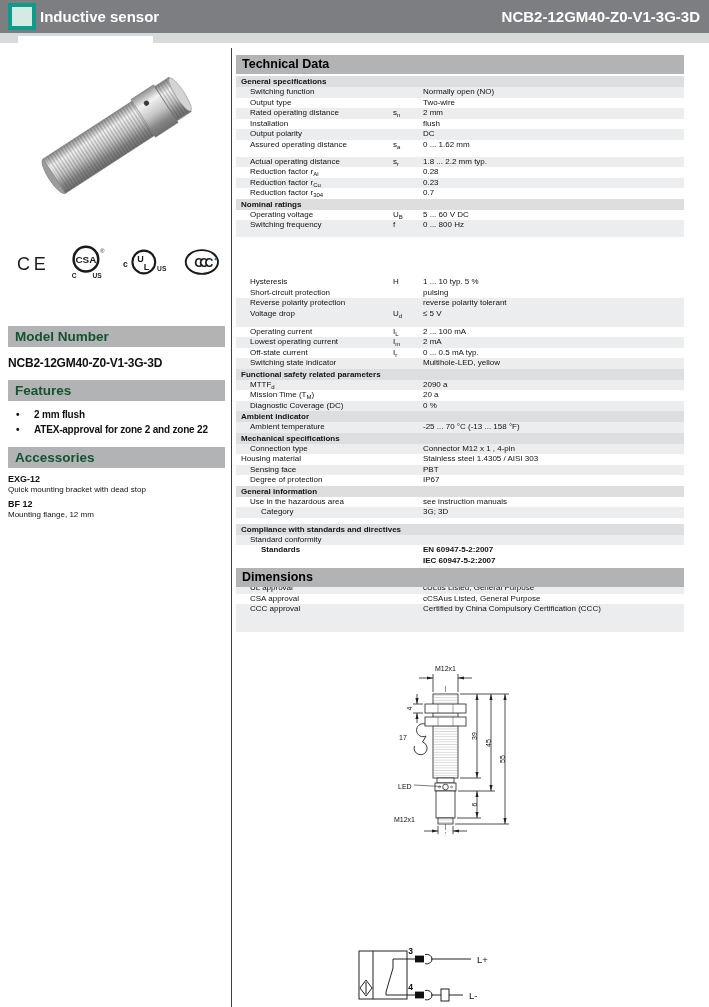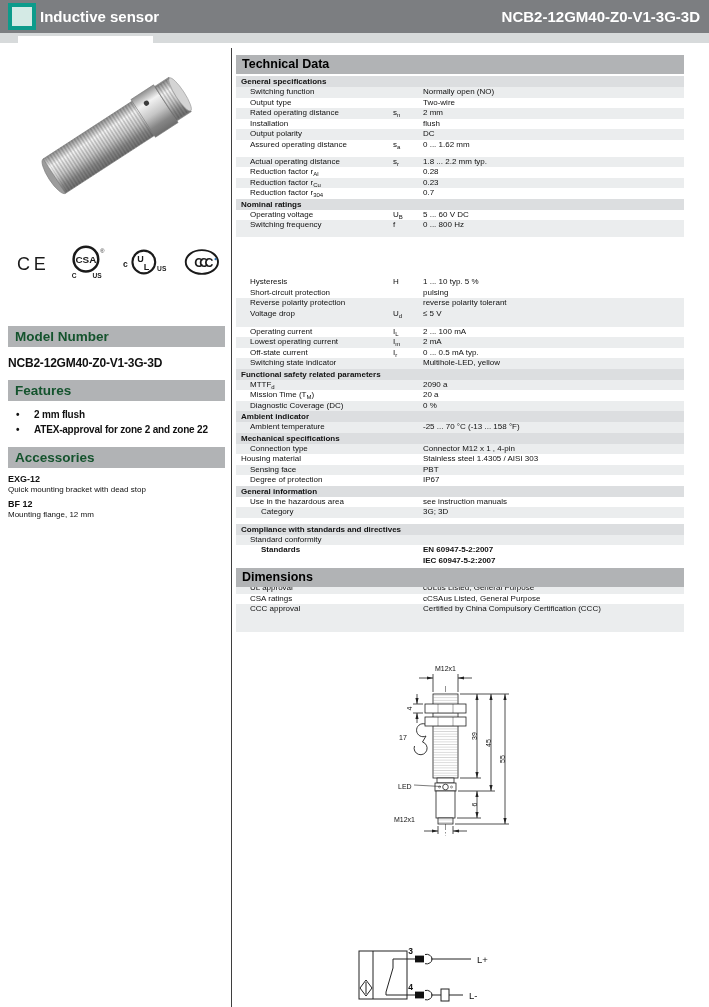--- a/index.html
+++ b/index.html
@@ -298,21 +298,21 @@
           <span class="tval">EN 60947-5-2:2007<br>IEC 60947-5-2:2007</span>
         </div>
       </div>
       <div class="tsec gap">
         <div class="tsec-h">Approvals and information</div>
         <div class="trow shaded" style="height: 10.5px;">
           <span class="tlabel" style="left:14px">UL approval</span>
           <span class="tval">cULus Listed, General Purpose</span>
         </div>
         <div class="trow" style="height: 10.5px;">
-          <span class="tlabel" style="left:14px">CSA ratings</span>
+          <span class="tlabel" style="left:14px">CSA approval</span>
           <span class="tval">cCSAus Listed, General Purpose</span>
         </div>
         <div class="trow shaded" style="height: 28px;">
           <span class="tlabel" style="left:14px">CCC approval</span>
           <span class="tval">Certified by China Compulsory Certification (CCC)</span>
         </div>
       </div>
     </div>
 
   <div class="rbar" id="bar-dims">Dimensions</div>

